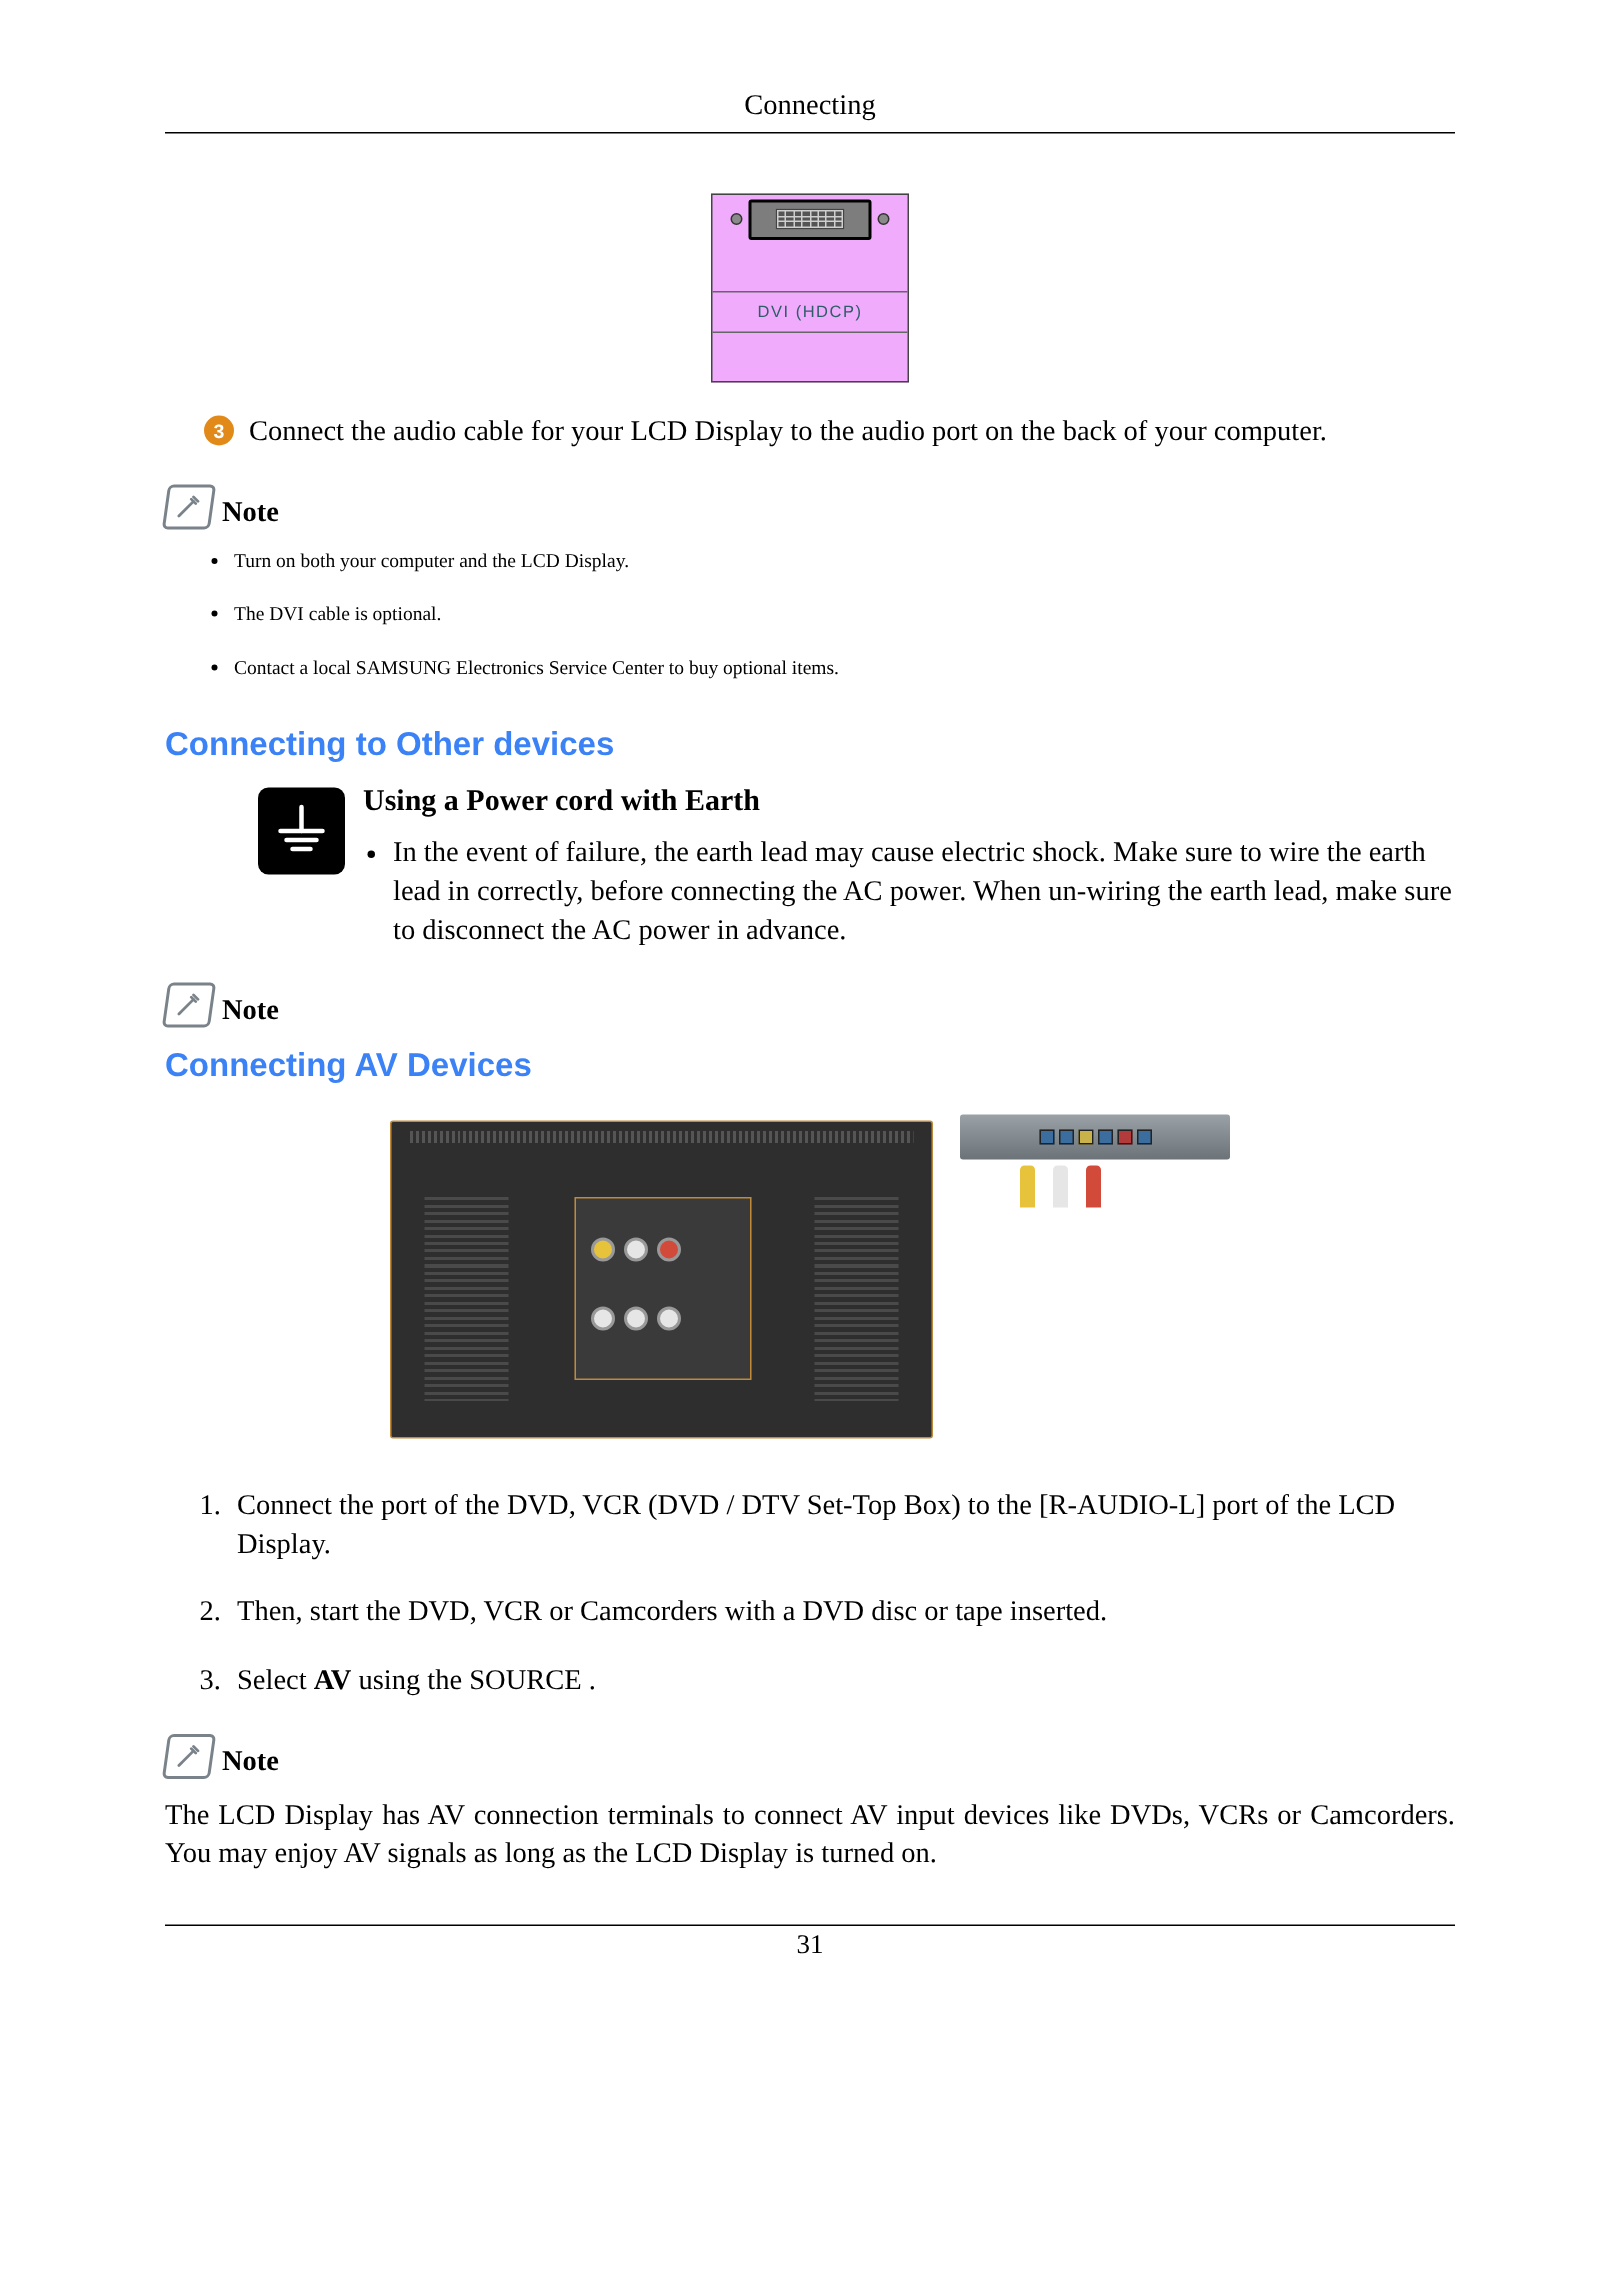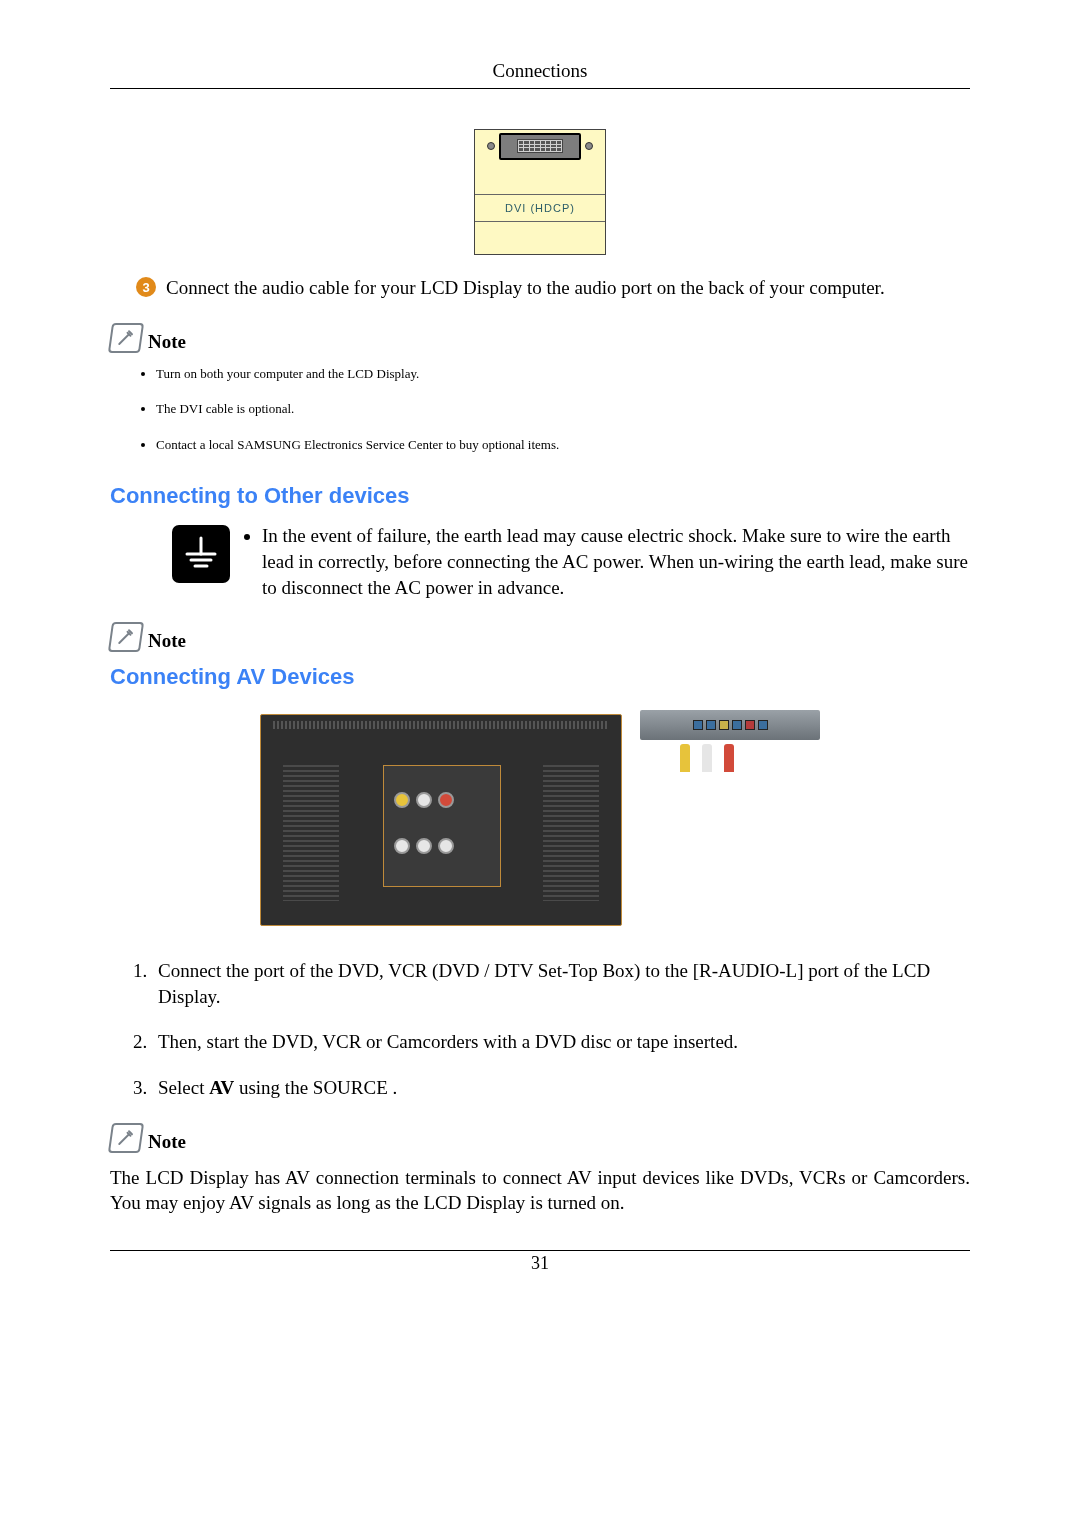--- a/index.html
+++ b/index.html
@@ -20,21 +20,21 @@
     text-align: center;
     font-size: 19px;
     padding-bottom: 6px;
     border-bottom: 1px solid #000;
     margin-bottom: 40px;
   }
   .port-figure {
     width: 130px;
     margin: 0 auto 20px auto;
     border: 1px solid #444;
-    background: #fef9c3;
+    background: #f0abfc;
   }
   .port-figure .row {
     height: 32px;
     display: flex;
     align-items: center;
     justify-content: center;
     position: relative;
   }
   .port-figure .connector {
     width: 78px;
@@ -296,21 +296,21 @@
     padding-top: 2px;
     text-align: center;
     font-size: 18px;
   }
 </style>
 </head>
 <body>
 
 <div class="page">
 
-  <div class="header-title">Connections</div>
+  <div class="header-title">Connecting</div>
 
   <div class="port-figure">
     <div class="row">
       <div class="connector">
         <div class="pins">
             <span></span>
             <span></span>
             <span></span>
             <span></span>
             <span></span>
@@ -367,20 +367,21 @@
   <div class="earth-block">
     <div class="earth-icon">
       <svg width="40" height="40" viewBox="0 0 40 40" stroke="#fff" stroke-width="3" fill="none" stroke-linecap="round">
         <path d="M20 4 V20"></path>
         <path d="M6 20 H34"></path>
         <path d="M10 26 H30"></path>
         <path d="M14 32 H26"></path>
       </svg>
     </div>
     <div style="flex:1">
+      <div class="earth-title">Using a Power cord with Earth</div>
       <ul class="earth-bullets">
         <li>In the event of failure, the earth lead may cause electric shock. Make sure to wire the earth lead in correctly, before connecting the AC power. When un-wiring the earth lead, make sure to disconnect the AC power in advance.</li>
       </ul>
     </div>
   </div>
 
   <div class="note-block">
     <div class="note-icon">
       <svg width="18" height="18" viewBox="0 0 24 24" fill="none" stroke="#7a828a" stroke-width="2.5" stroke-linecap="round">
         <path d="M3 20 L16 7"></path>

